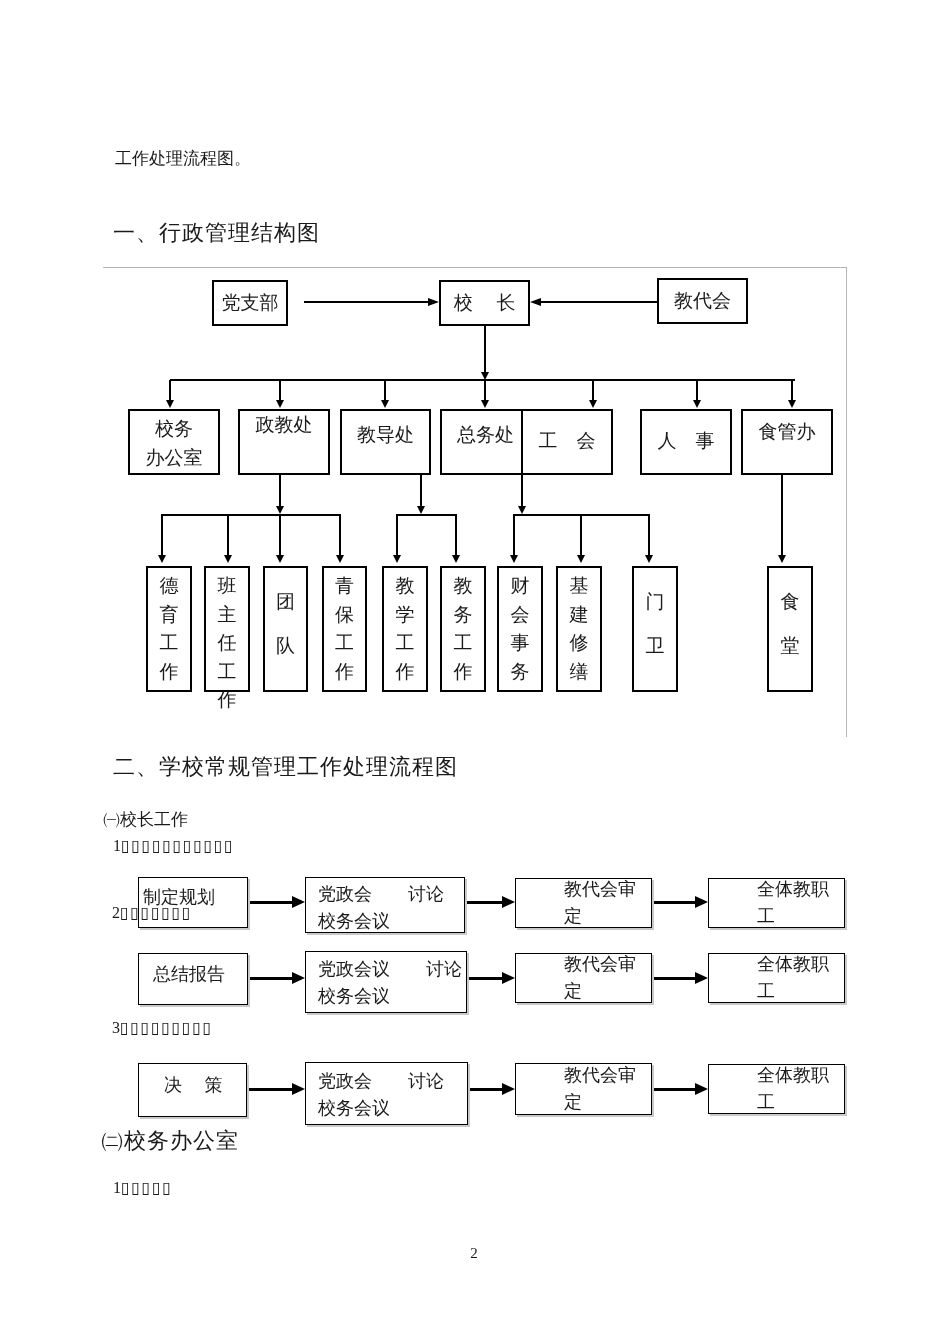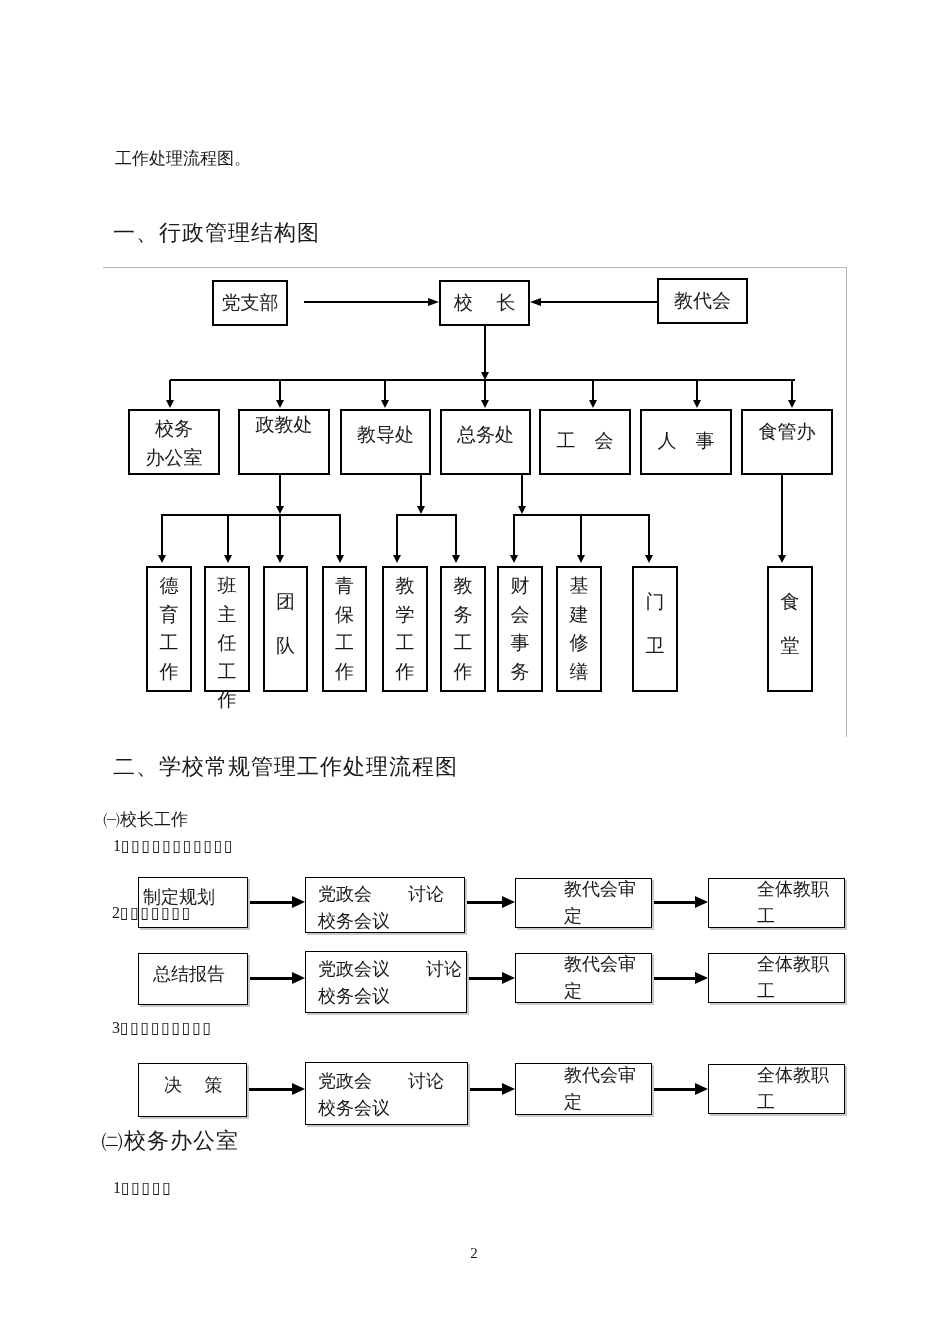--- a/index.html
+++ b/index.html
@@ -85,21 +85,21 @@
   <div class="vl" style="left:696px;top:380px;height:20px;"></div>
     <div class="ah ah-d" style="left:693px;top:400px;"></div>
   <div class="vl" style="left:791px;top:380px;height:20px;"></div>
     <div class="ah ah-d" style="left:788px;top:400px;"></div>
 
   <div class="box r2" style="left:128px;top:409px;width:92px;height:66px;padding-top:4px;line-height:1.5;">校务
 办公室</div>
   <div class="box r2" style="left:238px;top:409px;width:92px;height:66px;padding-top:0;">政教处</div>
   <div class="box r2" style="left:340px;top:409px;width:91px;height:66px;padding-top:10px;">教导处</div>
   <div class="box r2" style="left:440px;top:409px;width:91px;height:66px;padding-top:10px;">总务处</div>
-  <div class="box r2" style="left:539px;top:409px;width:92px;height:66px;padding-top:16px;">工　会</div>
+  <div class="box r2" style="left:521px;top:409px;width:92px;height:66px;padding-top:16px;">工　会</div>
   <div class="box r2" style="left:640px;top:409px;width:92px;height:66px;padding-top:16px;">人　事</div>
   <div class="box r2" style="left:741px;top:409px;width:92px;height:66px;padding-top:7px;">食管办</div>
 
   <div class="vl" style="left:279px;top:475px;height:31px;"></div>
     <div class="ah ah-d" style="left:276px;top:506px;"></div>
   <div class="vl" style="left:420px;top:475px;height:31px;"></div>
     <div class="ah ah-d" style="left:417px;top:506px;"></div>
   <div class="vl" style="left:521px;top:475px;height:31px;"></div>
     <div class="ah ah-d" style="left:518px;top:506px;"></div>
   <div class="vl" style="left:781px;top:474px;height:81px;"></div>

